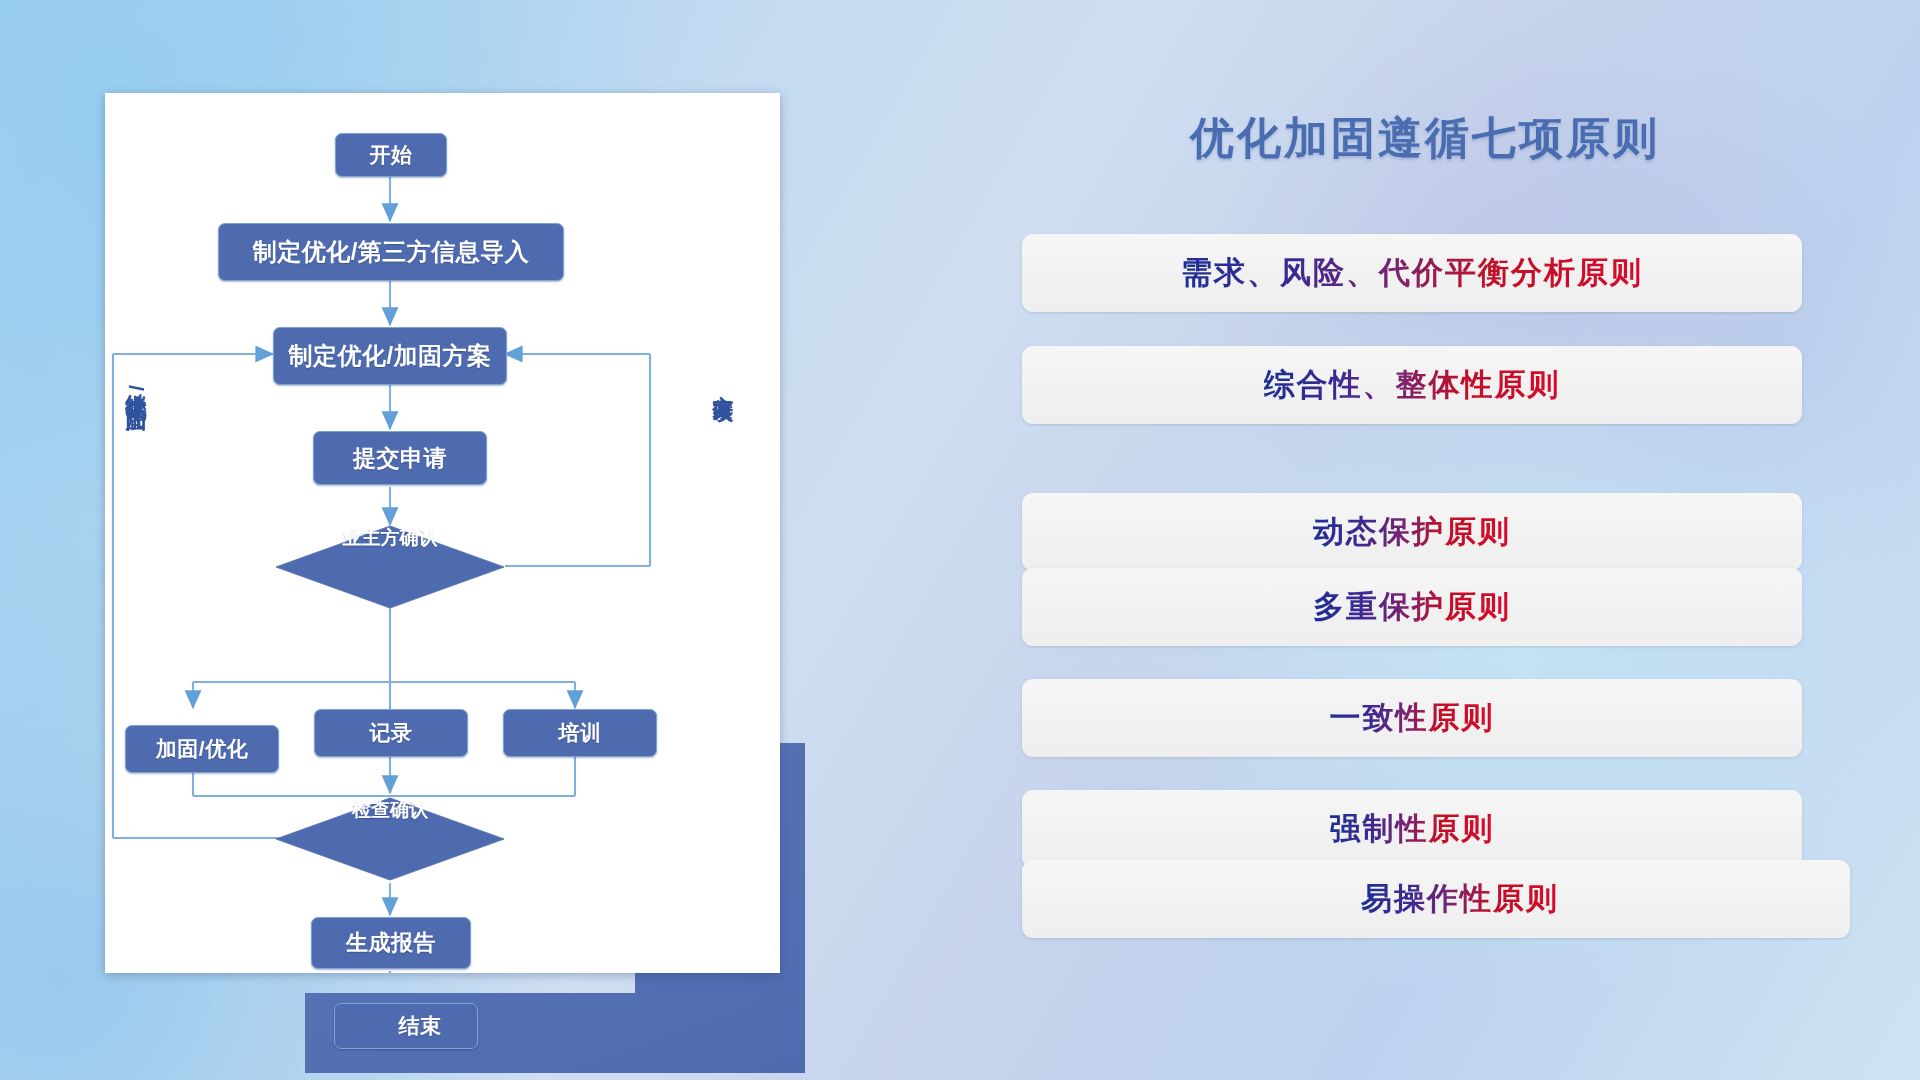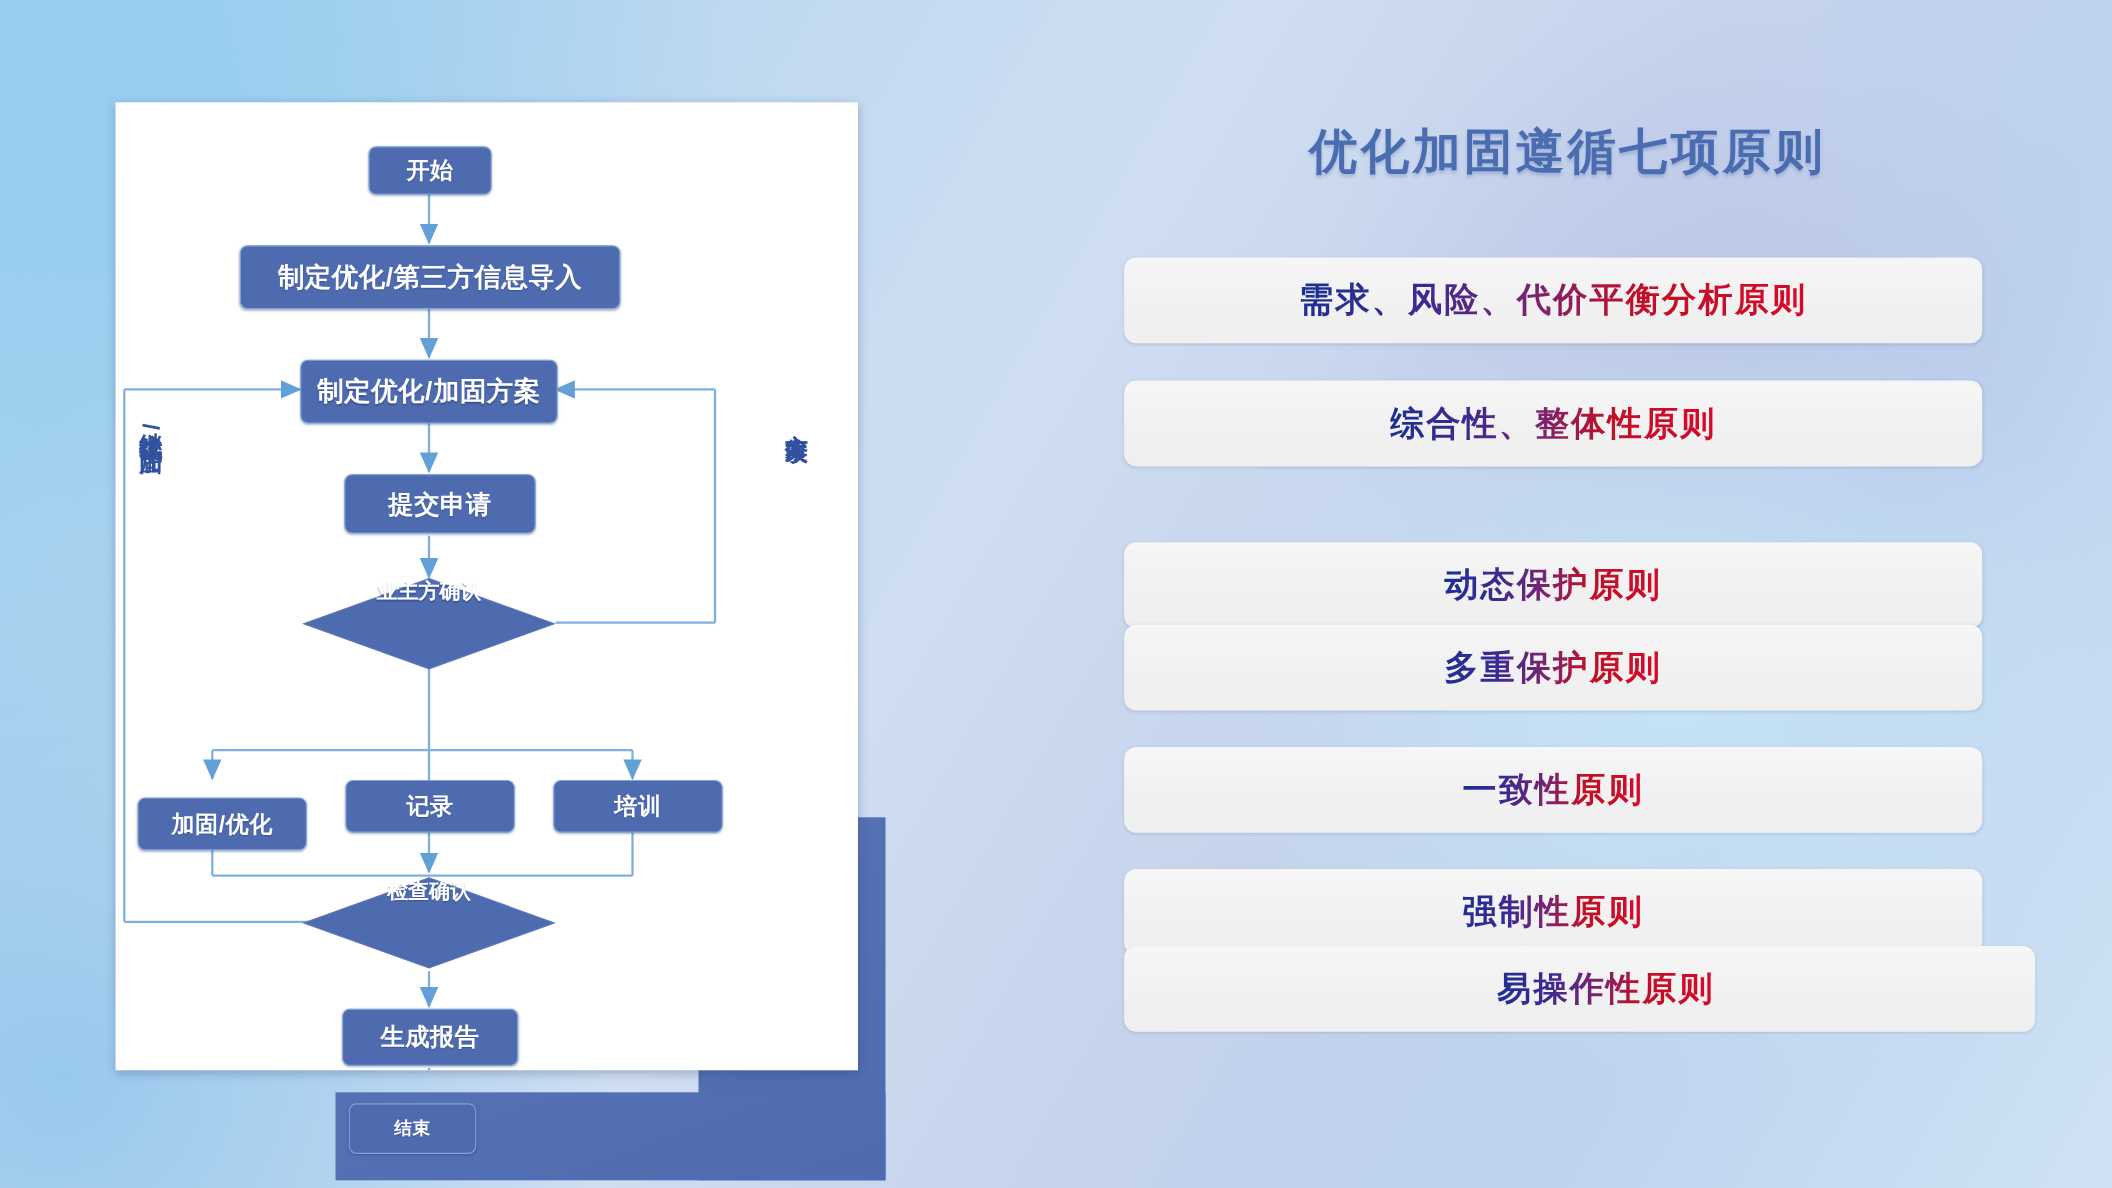--- a/index.html
+++ b/index.html
@@ -183,21 +183,21 @@
         <svg width="230" height="84" viewBox="0 0 230 84">
           <polygon points="115,1 229,42 115,83 1,42" fill="#4f6bb0" stroke="#5a77ba" stroke-width="1"></polygon>
         </svg>
         <span style="font-size:19px;">检查确认</span>
       </div>
 
       <div class="node" style="left:206px;top:824px;width:158px;height:50px;font-size:22px;">
         <span>生成报告</span>
       </div>
 
-      <div class="node" style="left:212px;top:910px;width:114px;height:44px;font-size:16px;">
+      <div class="node" style="left:229px;top:910px;width:114px;height:44px;font-size:21px;padding-left:28px;">
         <span>结束</span>
       </div>
 
       <div class="vlabel" style="left:20px;top:284px;font-size:21px;">继续优化/加固</div>
 
       <div class="vlabel" style="left:607px;top:285px;font-size:21px;">方案修改</div>
 
     </div>
   </div>
 

